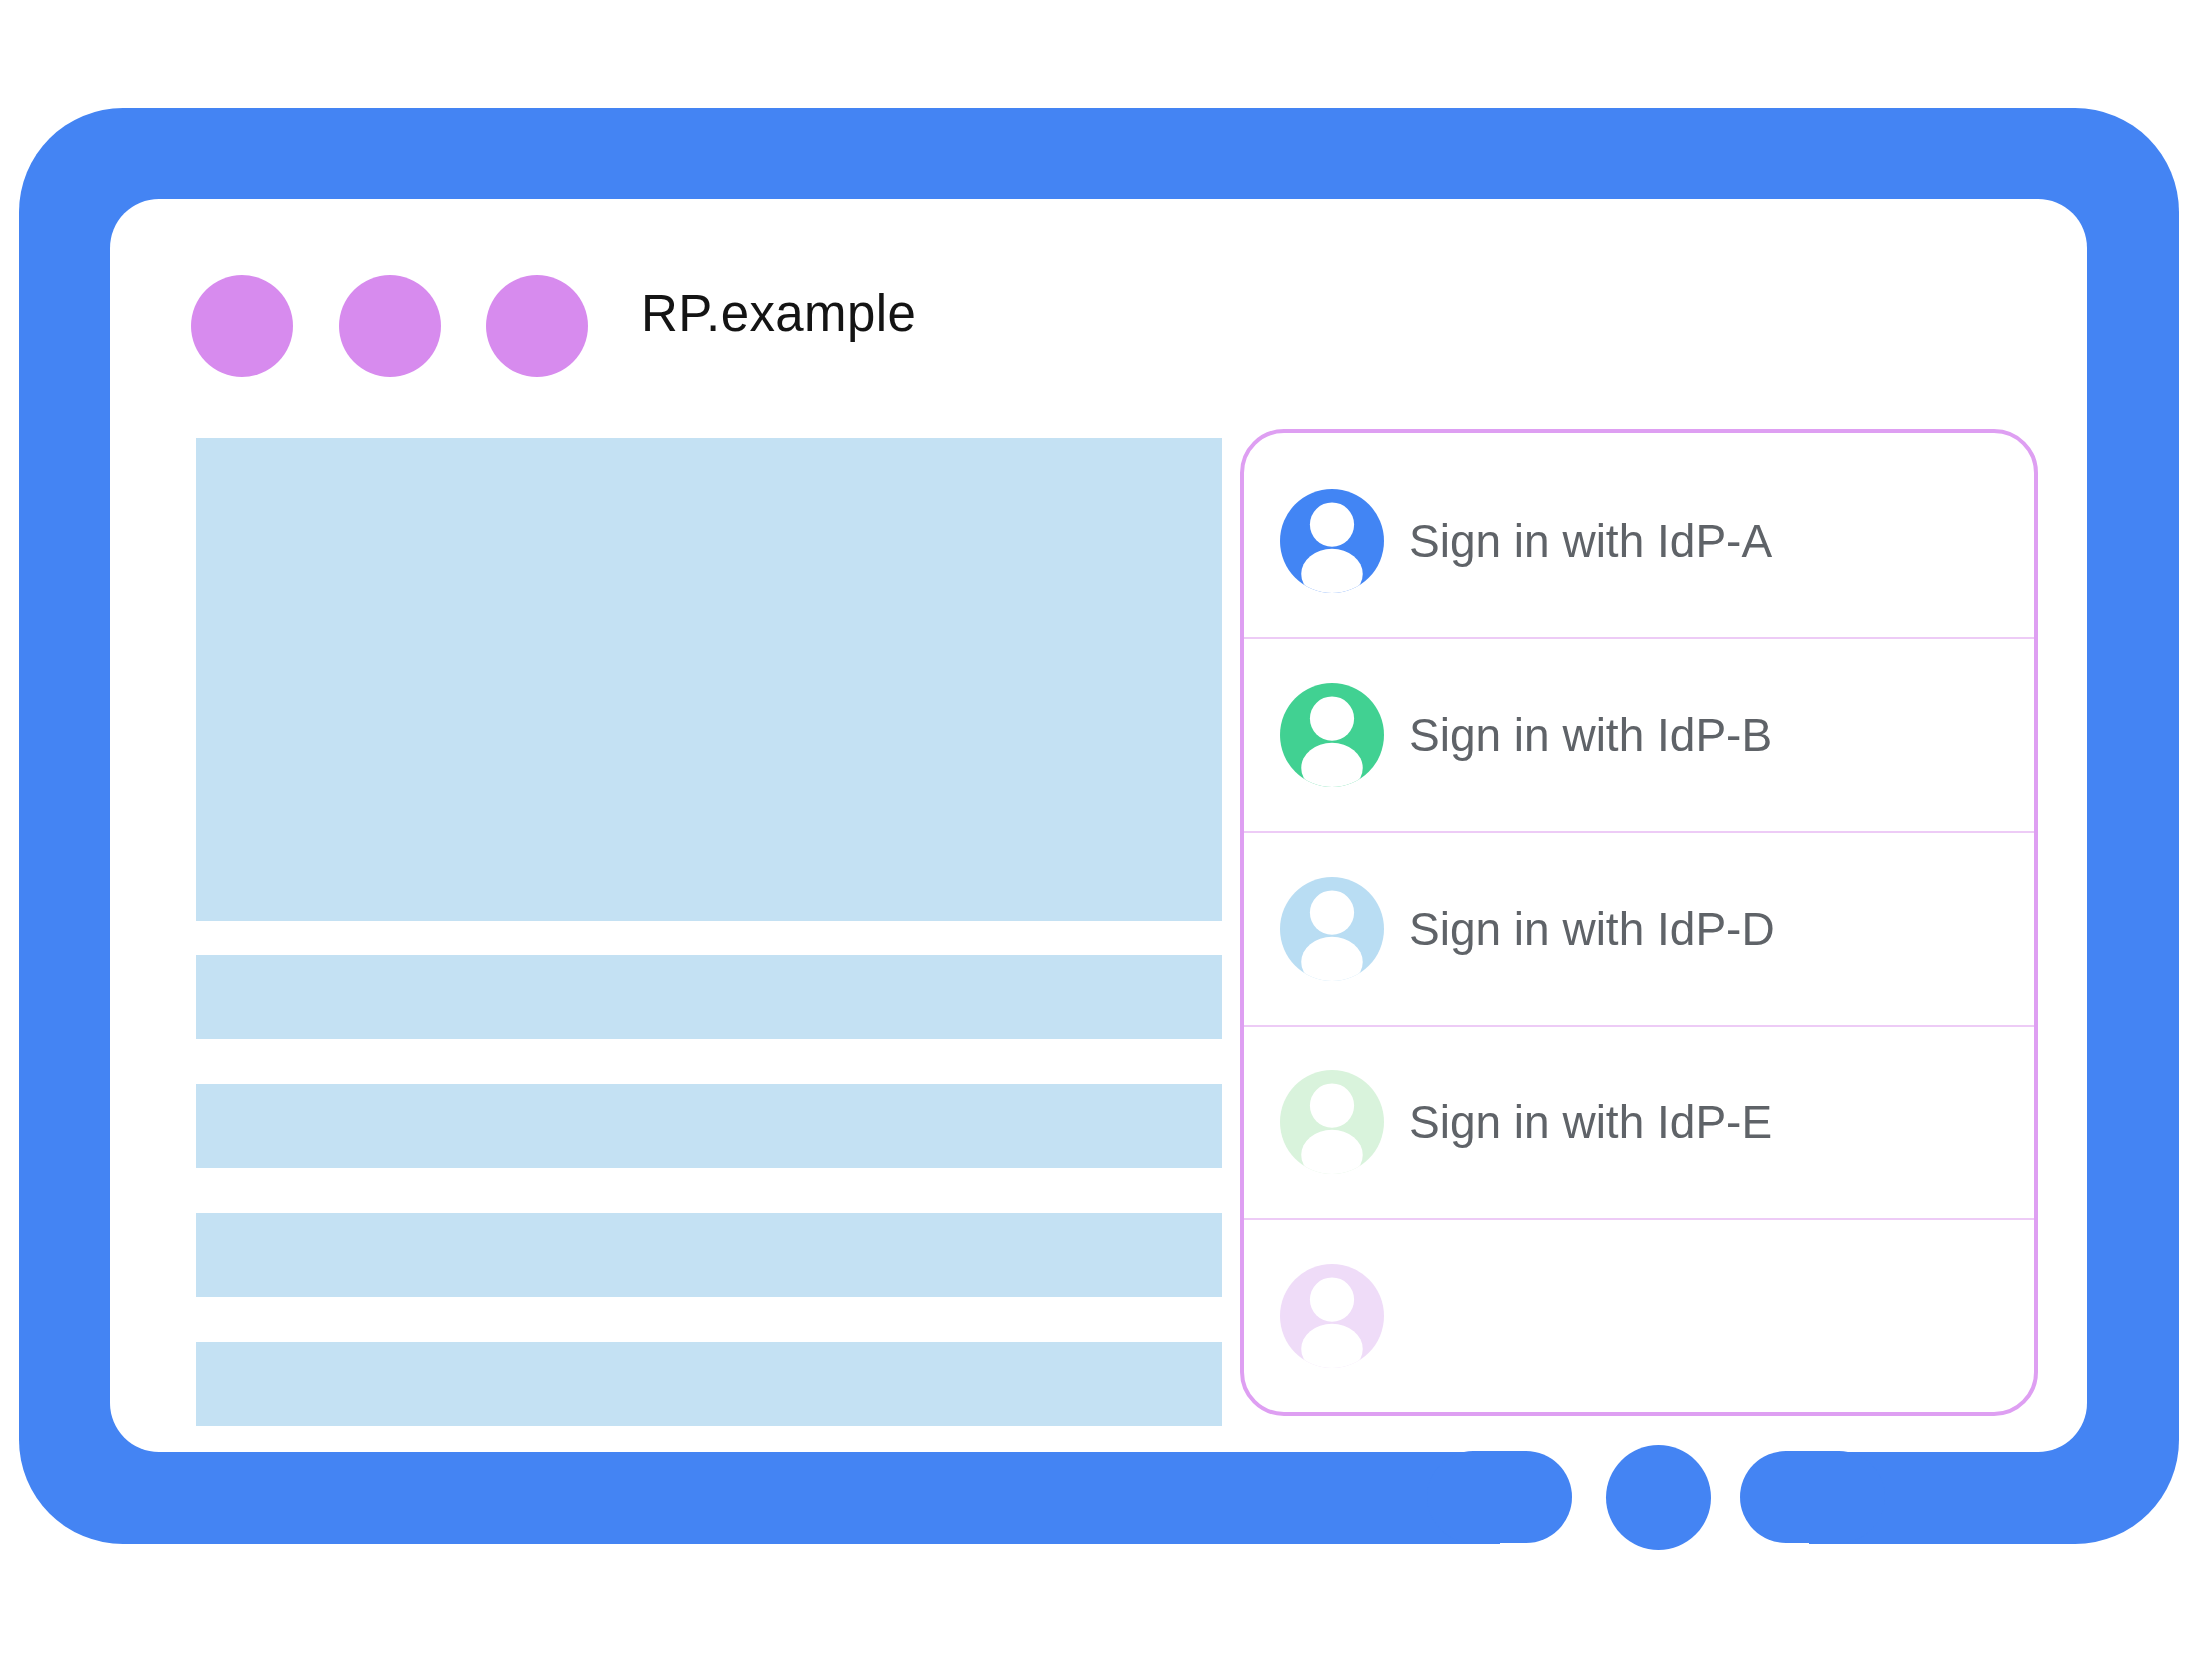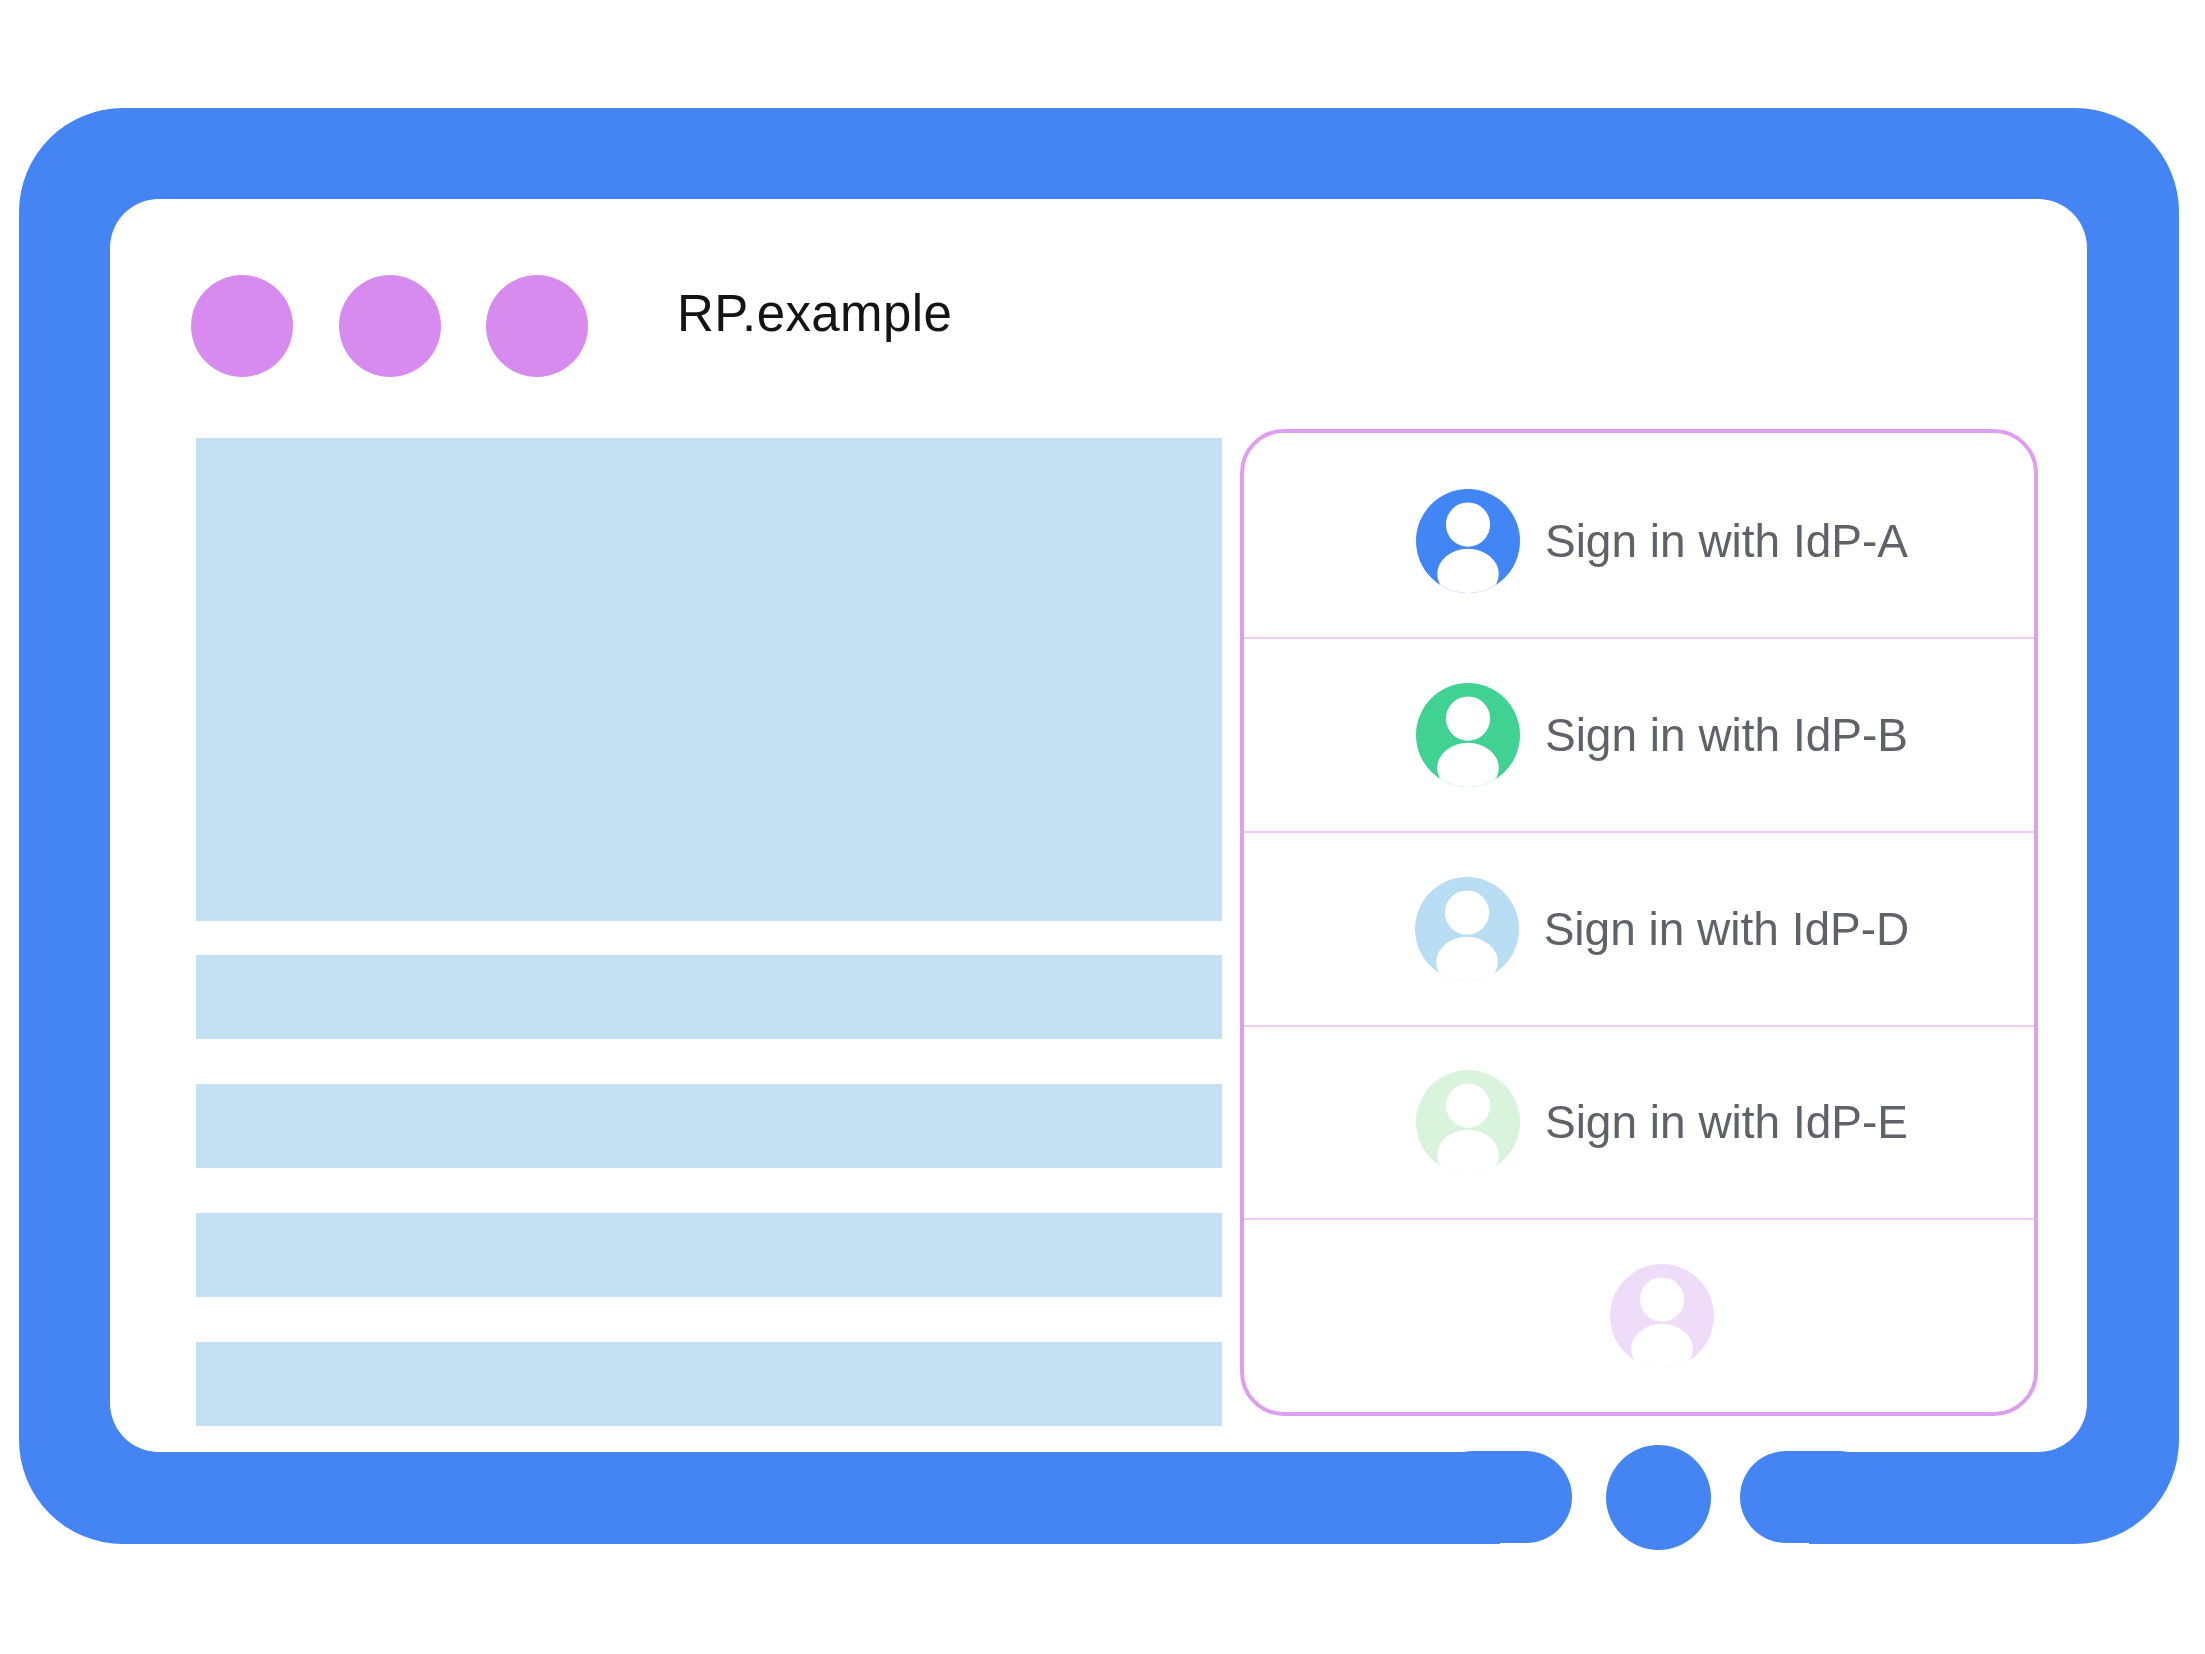--- a/index.html
+++ b/index.html
@@ -19,33 +19,33 @@
   
   .bezel-cutout{position:absolute;left:1500px;top:1443px;width:309px;height:109px;background:#ffffff;}
   .bezel-cap{position:absolute;top:1451px;width:145px;height:92px;background:var(--frame-blue,#4484F3);border-radius:46px;}
   .bezel-cap.left{left:1427px;}
   .bezel-cap.right{left:1740px;}
   .home-btn{position:absolute;left:1606px;top:1445px;width:105px;height:105px;border-radius:50%;background:var(--frame-blue,#4484F3);}
   
   .dot{position:absolute;top:275px;width:102px;height:102px;border-radius:50%;background:var(--dot-purple,#D78BEE);}
   .title{
     position:absolute;left:641px;top:288px;font-size:51px;line-height:1.0;
-    color:var(--title-black,#141414);letter-spacing:0.4px;white-space:nowrap;margin-left:36px;
+    color:var(--title-black,#141414);letter-spacing:0.4px;white-space:nowrap;
   }
   
   .ph{position:absolute;left:196px;width:1026px;background:var(--placeholder-blue,#C4E1F3);}
   .ph.hero{top:438px;height:483px;}
   .ph.bar{height:84px;}
   
   .panel{
     position:absolute;left:1240px;top:429px;width:798px;height:987px;box-sizing:border-box;
     background:#ffffff;border:4.4px solid var(--panel-border,#DE9FF2);border-radius:44px;
     display:flex;flex-direction:column;padding-top:12.4px;overflow:hidden;
   }
-  .signin-row{flex:1;display:flex;align-items:center;padding-left:46px;min-height:0;cursor:pointer;justify-content:center;}
+  .signin-row{flex:1;display:flex;align-items:center;padding-left:36px;min-height:0;cursor:pointer;}
   .signin-row + .signin-row{border-top:2.6px solid var(--divider,#EDCBF6);}
   .avatar{width:104px;height:104px;flex:none;display:block;}
   .signin-label{margin-left:25px;font-size:46px;font-weight:500;color:var(--label-gray,#5F6368);white-space:nowrap;}
 </style>
 </head>
 <body>
 
 <div class="stage">
 
   <div class="frame">

